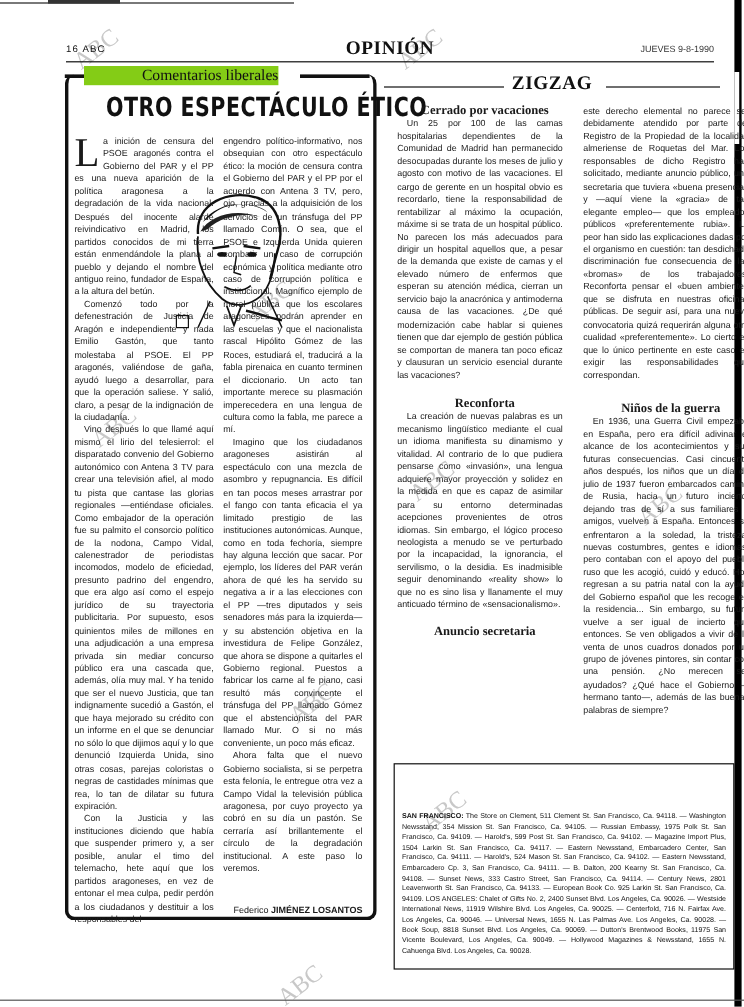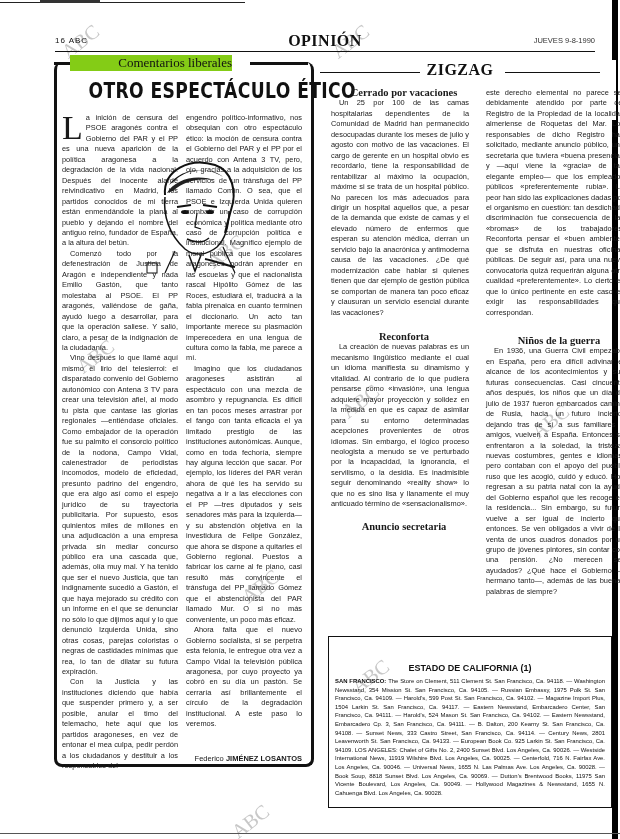--- a/index.html
+++ b/index.html
@@ -145,20 +145,19 @@
 </div>
 
 <div class="col" style="left:486px;top:88px;width:138px;">
   <p class="noind">este derecho elemental no parece ser debidamente atendido por parte del Registro de la Propiedad de la localidad almeriense de Roquetas del Mar. Los responsables de dicho Registro han solicitado, mediante anuncio público, una secretaria que tuviera «buena presencia» y —aquí viene la «gracia» de tan elegante empleo— que los empleados públicos «preferentemente rubia». Lo peor han sido las explicaciones dadas por el organismo en cuestión: tan desdichada discriminación fue consecuencia de las «bromas» de los trabajadores. Reconforta pensar el «buen ambiente» que se disfruta en nuestras oficinas públicas. De seguir así, para una nueva convocatoria quizá requerirán alguna otra cualidad «preferentemente». Lo cierto es que lo único pertinente en este caso es exigir las responsabilidades que correspondan.</p>
   <div style="height:18px"></div>
   <p class="sec-title">Niños de la guerra</p>
   <p>En 1936, una Guerra Civil empezaba en España, pero era difícil adivinar el alcance de los acontecimientos y sus futuras consecuencias. Casi cincuenta años después, los niños que un día de julio de 1937 fueron embarcados camino de Rusia, hacia un futuro incierto, dejando tras de sí a sus familiares y amigos, vuelven a España. Entonces se enfrentaron a la soledad, la tristeza, nuevas costumbres, gentes e idiomas, pero contaban con el apoyo del pueblo ruso que les acogió, cuidó y educó. Hoy regresan a su patria natal con la ayuda del Gobierno español que les recoge en la residencia... Sin embargo, su futuro vuelve a ser igual de incierto que entonces. Se ven obligados a vivir de la venta de unos cuadros donados por un grupo de jóvenes pintores, sin contar con una pensión. ¿No merecen ser ayudados? ¿Qué hace el Gobierno —hermano tanto—, además de las buenas palabras de siempre?</p>
 </div>
 
 <div class="ad">
-  <div class="ad-sub">ESTADO DE CALIFORNIA (1)</div>
   <div class="ad-body">
     <b>SAN FRANCISCO:</b>
     <span>The Store on Clement, 511 Clement St. San Francisco, Ca. 94118. — Washington Newsstand, 354 Mission St. San Francisco, Ca. 94105. — Russian Embassy, 1975 Polk St. San Francisco, Ca. 94109. — Harold's, 599 Post St. San Francisco, Ca. 94102. — Magazine Import Plus, 1504 Larkin St. San Francisco, Ca. 94117. — Eastern Newsstand, Embarcadero Center, San Francisco, Ca. 94111. — Harold's, 524 Mason St. San Francisco, Ca. 94102. — Eastern Newsstand, Embarcadero Cp. 3, San Francisco, Ca. 94111. — B. Dalton, 200 Kearny St. San Francisco, Ca. 94108. — Sunset News, 333 Castro Street, San Francisco, Ca. 94114. — Century News, 2801 Leavenworth St. San Francisco, Ca. 94133. — European Book Co. 925 Larkin St. San Francisco, Ca. 94109. LOS ANGELES: Chalet of Gifts No. 2, 2400 Sunset Blvd. Los Angeles, Ca. 90026. — Westside International News, 11919 Wilshire Blvd. Los Angeles, Ca. 90025. — Centerfold, 716 N. Fairfax Ave. Los Angeles, Ca. 90046. — Universal News, 1655 N. Las Palmas Ave. Los Angeles, Ca. 90028. — Book Soup, 8818 Sunset Blvd. Los Angeles, Ca. 90069. — Dutton's Brentwood Books, 11975 San Vicente Boulevard, Los Angeles, Ca. 90049. — Hollywood Magazines &amp; Newsstand, 1655 N. Cahuenga Blvd. Los Angeles, Ca. 90028.</span>
   </div>
 </div>
 
 <div class="bottom-rule"></div>
 
 </body></html>

